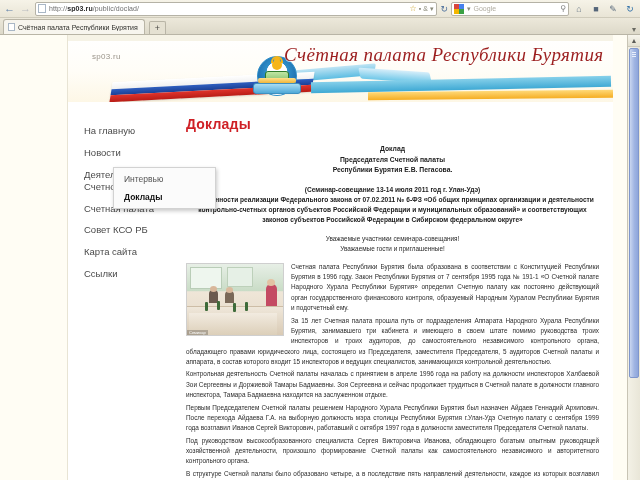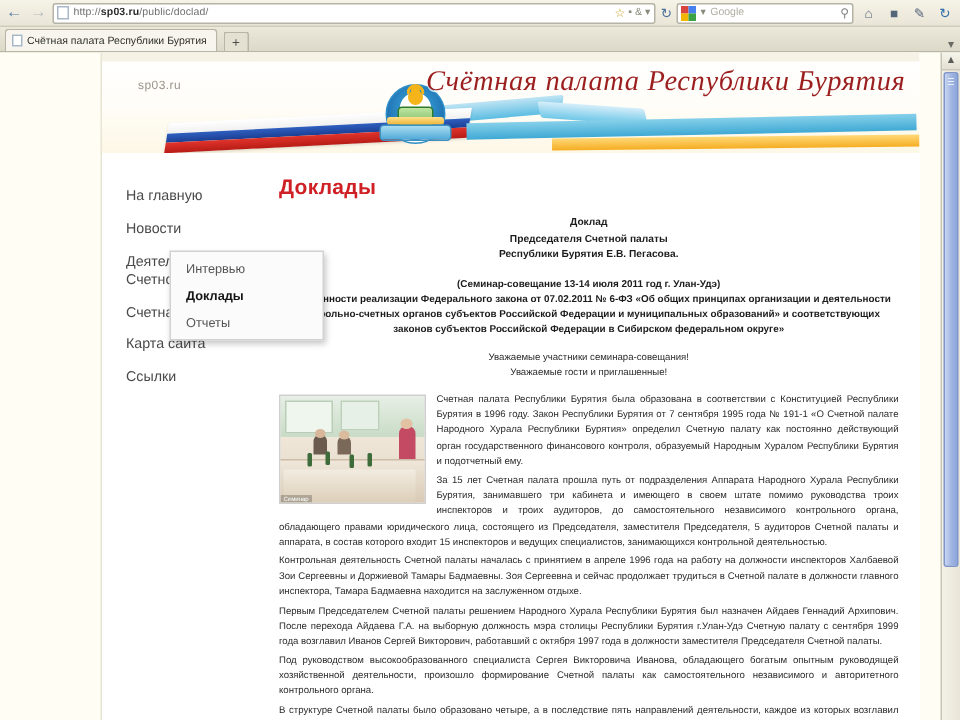--- a/index.html
+++ b/index.html
@@ -485,20 +485,21 @@
           <div class="banner-title">Счётная палата Республики Бурятия</div>
         </div>
 
         <div class="site-body">
 
           <div class="menu">
             <div class="menu-item">На главную</div>
             <div class="menu-item">Новости</div>
             <div class="menu-item">Деятельность Счетной палаты</div>
             <div class="menu-item">Счетная палата</div>
+            <div class="menu-item">Совет КСО РБ</div>
             <div class="menu-item">Карта сайта</div>
             <div class="menu-item">Ссылки</div>
           </div>
 
           <div class="content">
             <div class="content-title">Доклады</div>
 
             <div class="doc-head">
               <div>Доклад</div>
               <div>Председателя Счетной палаты</div>
@@ -543,21 +544,20 @@
               <p>В структуре Счетной палаты было образовано четыре, а в последствие пять направлений деятельности, каждое из которых возглавил один из аудиторов. Все главные распорядители бюджетных средств распределены между курирующими их аудиторскими направлениями.</p>
 
             </div>
           </div>
         </div>
       </div>
 
       <div class="flyout">
         <div class="flyout-item">Интервью</div>
         <div class="flyout-item active">Доклады</div>
-        <div class="flyout-item">Отчеты</div>
       </div>
 
     </div>
 
     <div class="scroll-v">
       <div class="scroll-arrow">▲</div>
       <div class="scroll-thumb">
         <div class="scroll-thumb-grip"></div>
       </div>
     </div>

